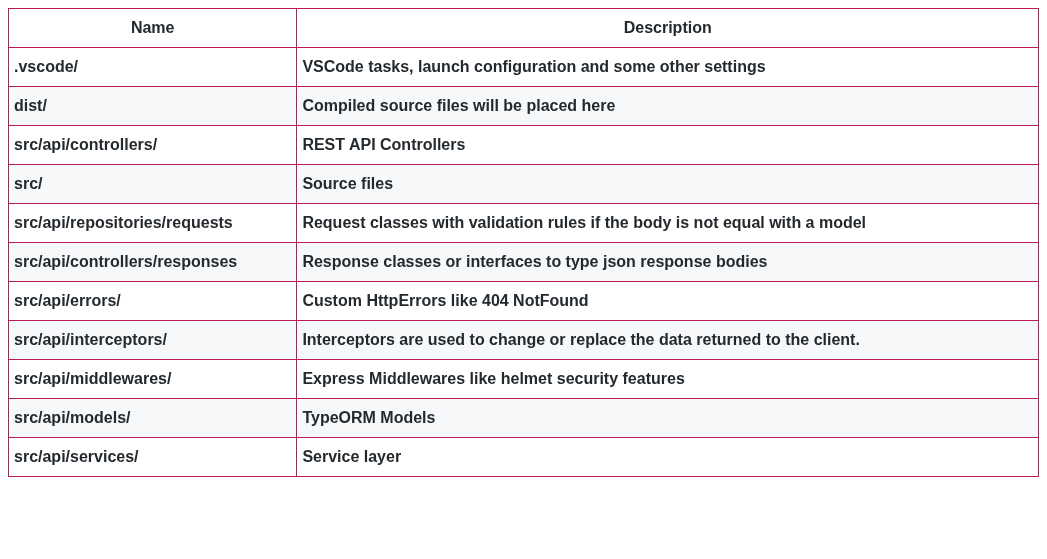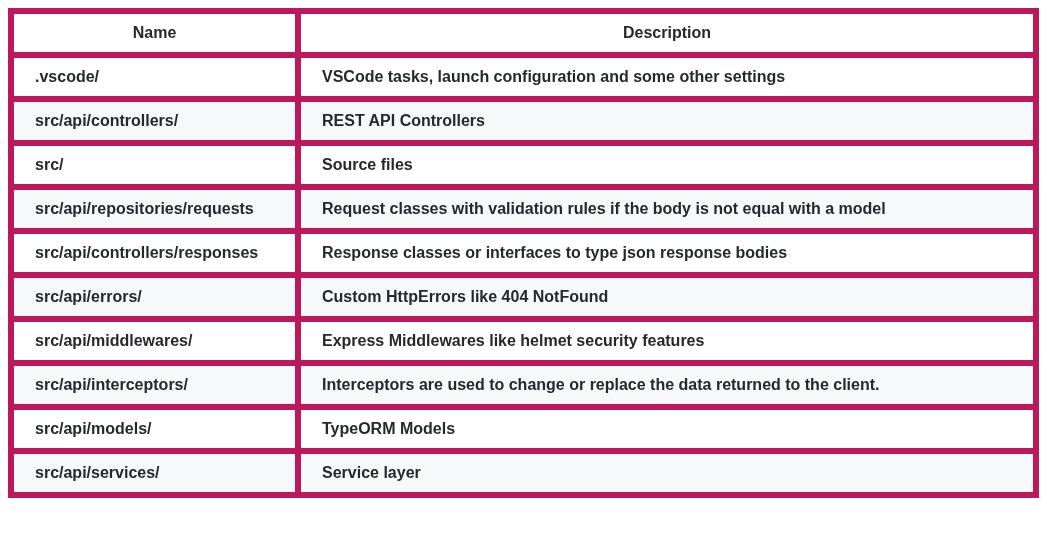--- a/index.html
+++ b/index.html
@@ -13,22 +13,22 @@
       color: #24292e;
       background: #ffffff;
       padding: 8px;
     }
     table {
       border-collapse: collapse;
       width: 100%;
       border: 1px solid #d0d7de;
     }
     th, td {
-      border: 6px solid #be185d;
-      padding: 10px 21px;
+      border: 1px solid #be185d;
+      padding: 10px 5px;
       text-align: left;
       vertical-align: middle;
     }
     th {
       font-weight: 600;
       text-align: center;
       background: #ffffff;
     }
     tbody tr:nth-child(even) td {
       background: #f6f8fa;
@@ -53,46 +53,50 @@
       <th>Name</th>
       <th>Description</th>
     </tr>
   </thead>
   <tbody>
     <tr>
       <td class="name-cell">.vscode/</td>
       <td class="desc-cell">VSCode tasks, launch configuration and some other settings</td>
     </tr>
     <tr>
+      <td class="name-cell">dist/</td>
+      <td class="desc-cell">Compiled source files will be placed here</td>
+    </tr>
+    <tr>
       <td class="name-cell">src/api/controllers/</td>
       <td class="desc-cell">REST API Controllers</td>
     </tr>
     <tr>
       <td class="name-cell">src/</td>
       <td class="desc-cell">Source files</td>
     </tr>
     <tr>
       <td class="name-cell">src/api/repositories/requests</td>
       <td class="desc-cell">Request classes with validation rules if the body is not equal with a model</td>
     </tr>
     <tr>
       <td class="name-cell">src/api/controllers/responses</td>
       <td class="desc-cell">Response classes or interfaces to type json response bodies</td>
     </tr>
     <tr>
       <td class="name-cell">src/api/errors/</td>
       <td class="desc-cell">Custom HttpErrors like 404 NotFound</td>
     </tr>
     <tr>
+      <td class="name-cell">src/api/interceptors/</td>
+      <td class="desc-cell">Interceptors are used to change or replace the data returned to the client.</td>
+    </tr>
+    <tr>
       <td class="name-cell">src/api/middlewares/</td>
       <td class="desc-cell">Express Middlewares like helmet security features</td>
-    </tr>
-    <tr>
-      <td class="name-cell">src/api/interceptors/</td>
-      <td class="desc-cell">Interceptors are used to change or replace the data returned to the client.</td>
     </tr>
     <tr>
       <td class="name-cell">src/api/models/</td>
       <td class="desc-cell">TypeORM Models</td>
     </tr>
     <tr>
       <td class="name-cell">src/api/services/</td>
       <td class="desc-cell">Service layer</td>
     </tr>
   </tbody>

